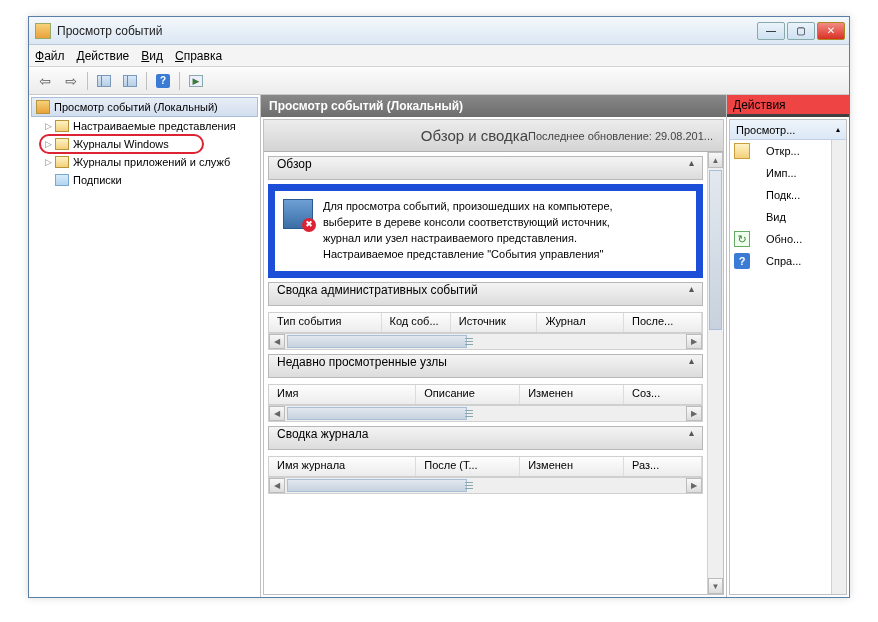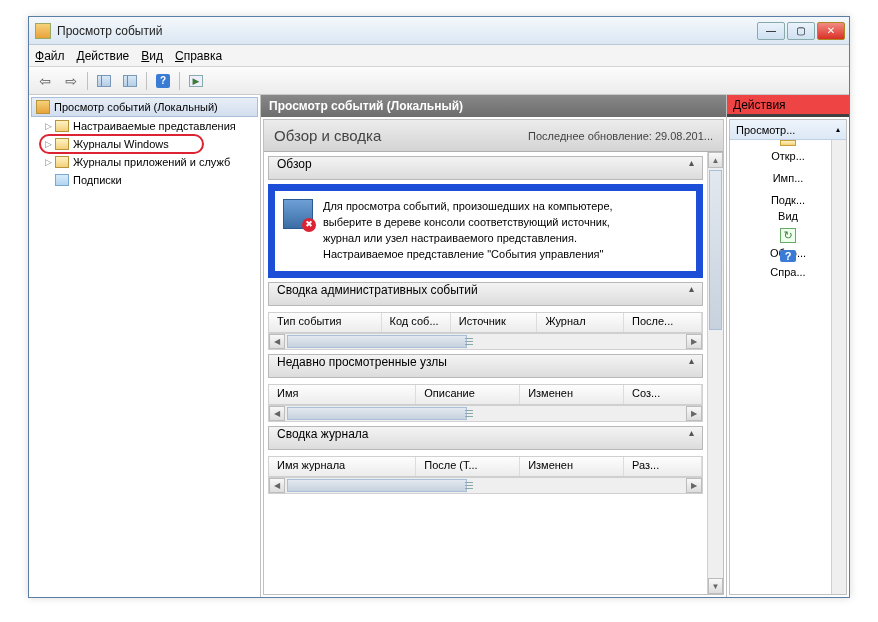--- a/index.html
+++ b/index.html
@@ -28,21 +28,21 @@
 .tree-pane { width: 232px; border-right: 1px solid #c0c0c0; padding: 2px; overflow: hidden; }
 .tree-root { height: 20px; background: linear-gradient(#e8eef6,#d2deef); border: 1px solid #a8bed9; display: flex; align-items: center; padding: 0 4px; font-size: 11px; }
 .tree-root .ico { width: 14px; height: 14px; margin-right: 4px; background: linear-gradient(#f6d27a,#e8a23a); border:1px solid #b8943a; display:inline-block; }
 .tree-item { height: 18px; display: flex; align-items: center; padding-left: 14px; font-size: 11px; white-space: nowrap; cursor: pointer; position: relative; }
 .tree-item .chev { color: #888; font-size: 9px; margin-right: 2px; display:inline-block; width:8px; }
 .tree-item .fico { width: 14px; height: 12px; margin-right: 4px; border: 1px solid #b8943a; background: linear-gradient(#fef2c5,#f3d07a); display:inline-block; }
 .tree-item.highlighted::after { content:""; position:absolute; left:8px; right:54px; top:-1px; bottom:-1px; border:2px solid #d23; border-radius:10px; pointer-events:none; }
 .center { flex: 1; display: flex; flex-direction: column; border-right: 1px solid #c0c0c0; min-width: 0; }
 .center-head { height: 22px; background: linear-gradient(#888,#6d6d6d); color: #fff; display: flex; align-items: center; padding: 0 8px; font-size: 12px; font-weight: 600; }
 .center-body { flex: 1; border: 1px solid #c0c0c0; margin: 2px; position: relative; overflow: hidden; }
-.overview-row { height: 32px; background: linear-gradient(#ececec,#d4d4d4); border-bottom: 1px solid #b0b0b0; display: flex; align-items: center; padding: 0 10px; justify-content: space-between; }
+.overview-row { height: 32px; background: linear-gradient(#ececec,#d4d4d4); border-bottom: 1px solid #b0b0b0; display: flex; align-items: center; padding: 0 10px; justify-content: flex-end; }
 .overview-row .ov-title { font-size: 15px; color: #444; }
 .overview-row .ov-upd { font-size: 11px; color: #444; }
 .scroll-inner { position: absolute; left: 0; right: 16px; top: 32px; bottom: 0; overflow: hidden; }
 .vscroll { position: absolute; right: 0; top: 32px; bottom: 0; width: 16px; background: #efefef; border-left: 1px solid #d0d0d0; }
 .vscroll .sbtn { height: 16px; background: linear-gradient(#f8f8f8,#ddd); border: 1px solid #bcbcbc; font-size: 8px; display: flex; align-items: center; justify-content: center; color: #666; }
 .vscroll .thumb { position: absolute; left: 1px; right: 1px; top: 18px; height: 160px; background: linear-gradient(#e2e8ef,#c7d2de); border: 1px solid #a8bed9; }
 .section-hdr { height: 24px; background: linear-gradient(#f4f4f4,#dcdcdc); border: 1px solid #b8b8b8; margin: 4px 4px 0 4px; display: flex; padding: 0 8px; font-size: 12px; justify-content: space-between; }
 .section-hdr .exp { font-size: 10px; color: #555; }
 .info-box { margin: 4px 4px 0 4px; border: 7px solid #1d4ed8; padding: 8px 10px 8px 48px; font-size: 11px; line-height: 1.45; position: relative; min-height: 64px; }
 .info-box .iicon { position: absolute; left: 8px; top: 8px; width: 30px; height: 30px; background: linear-gradient(#6ea0d6,#3a6ea5); border: 1px solid #2a5a90; }
@@ -54,21 +54,21 @@
 .hscroll .sbtn { width: 16px; background: linear-gradient(#f8f8f8,#ddd); border: 1px solid #bcbcbc; font-size: 8px; display: flex; align-items: center; justify-content: center; color: #666; }
 .hscroll .track { flex: 1; position: relative; }
 .hscroll .thumb { position: absolute; top: 1px; bottom: 1px; left: 2px; width: 45%; background: linear-gradient(#e2e8ef,#c7d2de); border: 1px solid #a8bed9; }
 .hscroll .grip { position: absolute; left: 45%; top: 3px; bottom: 3px; width: 8px; display:flex; flex-direction:column; justify-content:space-around; }
 .hscroll .grip i { height:1px; background:#8aa; display:block; }
 .actions { width: 122px; display: flex; flex-direction: column; }
 .act-title { height: 22px; border-bottom: 3px solid #404040; background: #ef4444; display: flex; align-items: center; padding: 0 6px; font-size: 12px; }
 .act-body { flex: 1; border: 1px solid #c0c0c0; margin: 2px; position: relative; }
 .act-hdr { height: 20px; background: linear-gradient(#eef4fb,#dce8f6); border-bottom: 1px solid #c0d0e4; display: flex; align-items: center; padding: 0 6px; font-size: 11px; justify-content: space-between; }
 .act-hdr .tri { font-size: 8px; }
-.act-item { height: 22px; display: flex; align-items: center; padding: 0 4px; font-size: 11px; cursor: pointer; gap: 4px; flex-direction: column; }
+.act-item { height: 22px; display: flex; align-items: center; padding: 0 4px; font-size: 11px; cursor: pointer; gap: 16px; }
 .act-item .ai { width: 16px; height: 16px; display: flex; align-items: center; justify-content: center; font-size: 11px; }
 .ai-folder { background: linear-gradient(#fef2c5,#f3d07a); border: 1px solid #c8a03a; }
 .ai-funnel::before { content:"▾"; color:#4a90d9; font-size:14px; }
 .ai-refresh { border:1px solid #6a6; background:#efe; color:#3a7b3a; }
 .ai-refresh::before { content:"↻"; }
 .ai-help { background:#3a7bd5; color:#fff; border-radius:2px; font-weight:bold; }
 .act-item .chev-r { margin-left: auto; font-size: 9px; color: #555; }
 .act-vscroll { position:absolute; right:0; top:20px; bottom:0; width:15px; background:#efefef; border-left:1px solid #d0d0d0; }
 </style>
 </head>

